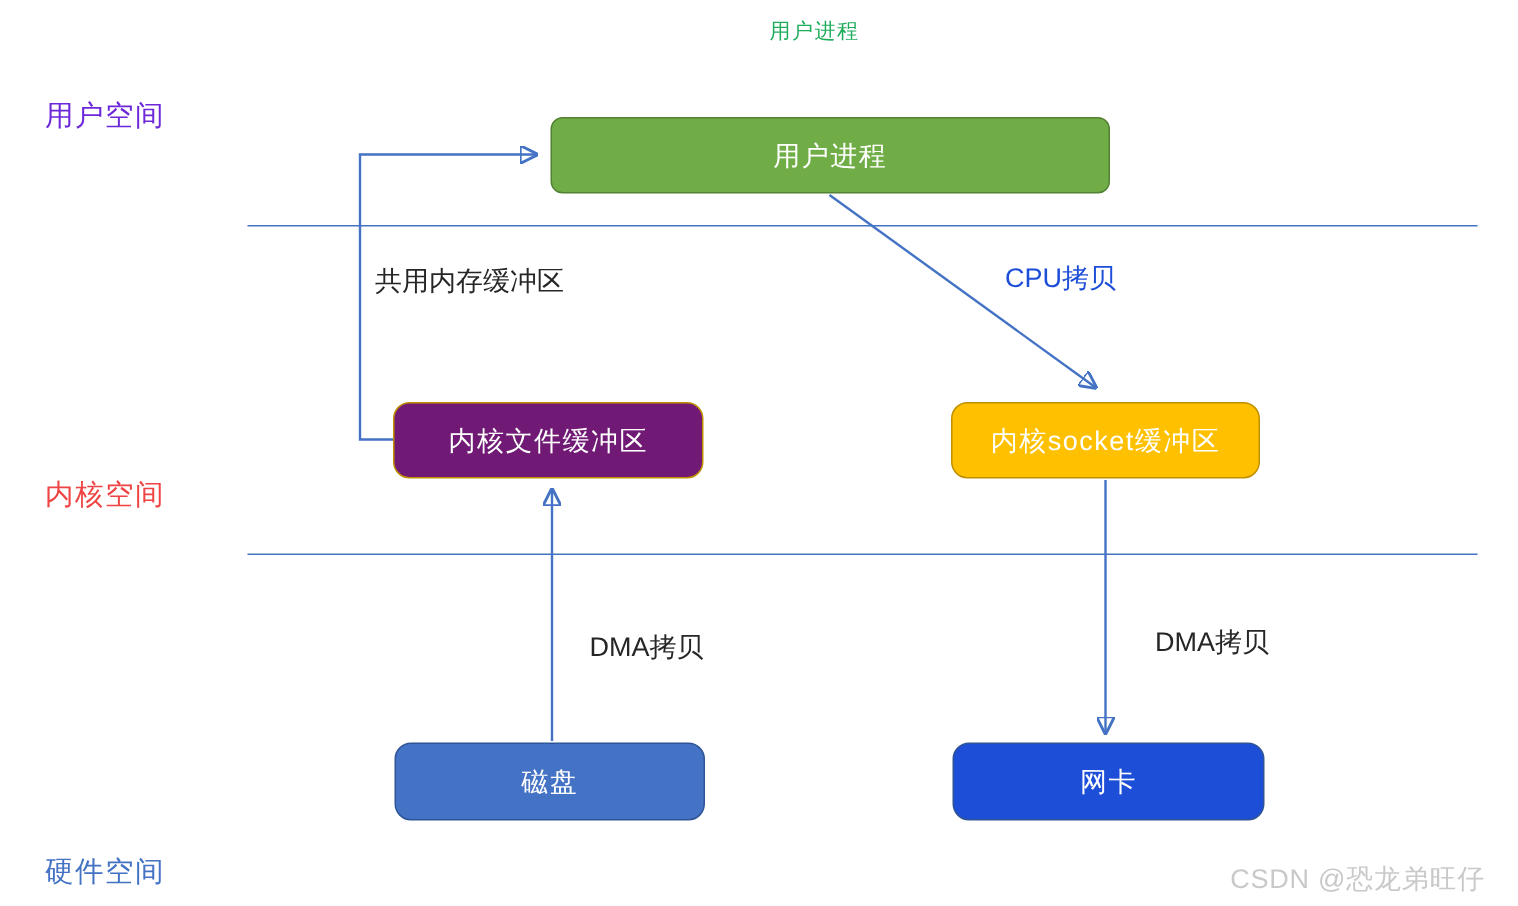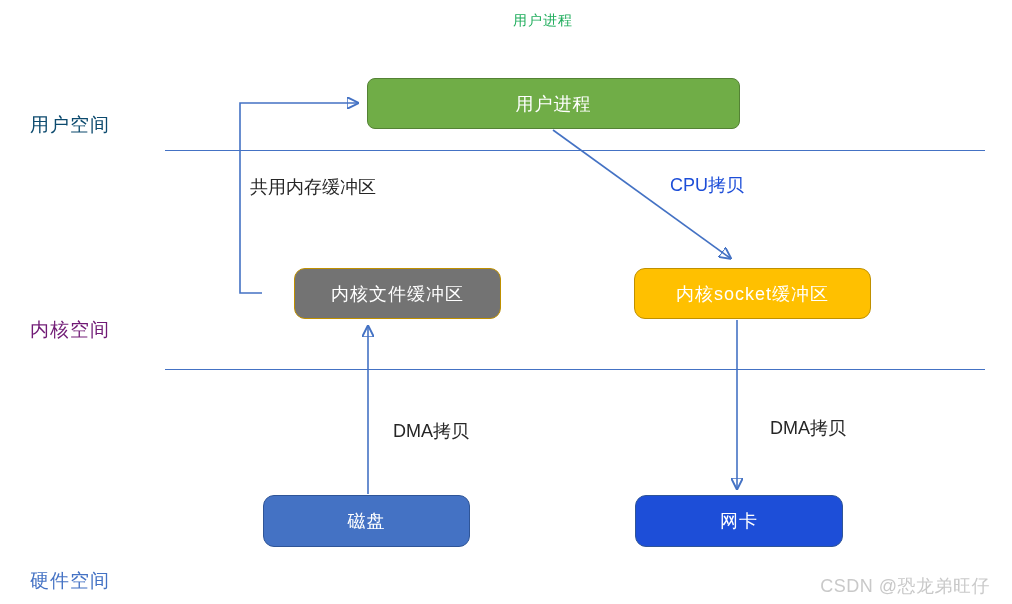--- a/index.html
+++ b/index.html
@@ -47,21 +47,21 @@
     align-items: center;
     justify-content: center;
     color: #ffffff;
     font-size: 18px;
     letter-spacing: 1px;
     border: 1.5px solid transparent;
     white-space: nowrap;
   }
   .node-process { left: 367px; top: 78px;  width: 373px; height: 51px; border-radius: 8px; }
   .node-kfile   { left: 262px; top: 268px; width: 207px; height: 51px; border-radius: 11px; }
-  .node-ksock   { left: 634px; top: 268px; width: 237px; height: 51px; border-radius: 11px; }
+  .node-ksock   { left: 634px; top: 268px; width: 206px; height: 51px; border-radius: 11px; }
   .node-disk    { left: 263px; top: 495px; width: 207px; height: 52px; border-radius: 11px; }
   .node-nic     { left: 635px; top: 495px; width: 208px; height: 52px; border-radius: 11px; }
   .edge-label {
     position: absolute;
     font-size: 18px;
     white-space: nowrap;
   }
   .lbl-shared    { left: 250px; top: 175px; }
   .lbl-cpu       { left: 670px; top: 173px; }
   .lbl-dma-left  { left: 393px; top: 419px; }
@@ -83,42 +83,42 @@
 </style>
 </head>
 <body>
 
 <div class="canvas">
 
   <div class="title" style="color: rgb(31, 173, 92);">
     <span>用户进程</span>
   </div>
 
-  <div class="region-label region-user" style="color: #0c4a6e; margin-top: 48px;">用户空间</div>
-  <div class="region-label region-kernel" style="color: #701a75;">内核空间</div>
+  <div class="region-label region-user" style="color: #6d28d9;">用户空间</div>
+  <div class="region-label region-kernel" style="color: #ef4444;">内核空间</div>
   <div class="region-label region-hardware" style="color: rgb(68, 114, 196); font-family: Liberation Mono, monospace;">硬件空间</div>
 
   <div class="divider divider-1" style="border-top-color: rgb(68, 114, 196);"></div>
   <div class="divider divider-2" style="border-top-color: rgb(68, 114, 196);"></div>
 
   <svg class="connectors" width="1012" height="604" viewBox="0 0 1012 604" style="color: rgb(68, 114, 196);">
     <defs>
       <marker id="arrow" viewBox="0 0 10 10" refX="8.5" refY="5" markerWidth="7.5" markerHeight="7.5" orient="auto-start-reverse">
         <path d="M0,0 L10,5 L0,10 z" fill="currentColor" stroke="none"></path>
       </marker>
     </defs>
     <path d="M262,293 H240 V103 H357" marker-end="url(#arrow)"></path>
     <path d="M553,130 L730,258" marker-end="url(#arrow)"></path>
     <path d="M368,494 V327" marker-end="url(#arrow)"></path>
     <path d="M737,320 V488" marker-end="url(#arrow)"></path>
   </svg>
 
   <div class="node node-process" style="background: rgb(112, 173, 71); border-color: rgb(84, 130, 53);">用户进程</div>
 
-  <div class="node node-kfile" style="background: #737373; border-color: rgb(191, 144, 0); margin-left: 32px;">内核文件缓冲区</div>
+  <div class="node node-kfile" style="background: #701a75; border-color: rgb(191, 144, 0);">内核文件缓冲区</div>
 
   <div class="node node-ksock" style="background: rgb(255, 192, 0); border-color: rgb(191, 144, 0);">内核socket缓冲区</div>
 
   <div class="node node-disk" style="background: rgb(68, 114, 196); border-color: rgb(47, 85, 151);">磁盘</div>
 
   <div class="node node-nic" style="background: #1d4ed8; border-color: rgb(47, 85, 151);">网卡</div>
 
   <div class="edge-label lbl-shared" style="color: rgb(38, 38, 38);">共用内存缓冲区</div>
   <div class="edge-label lbl-cpu" style="color: #1d4ed8;">CPU拷贝</div>
   <div class="edge-label lbl-dma-left" style="color: rgb(38, 38, 38);">DMA拷贝</div>

